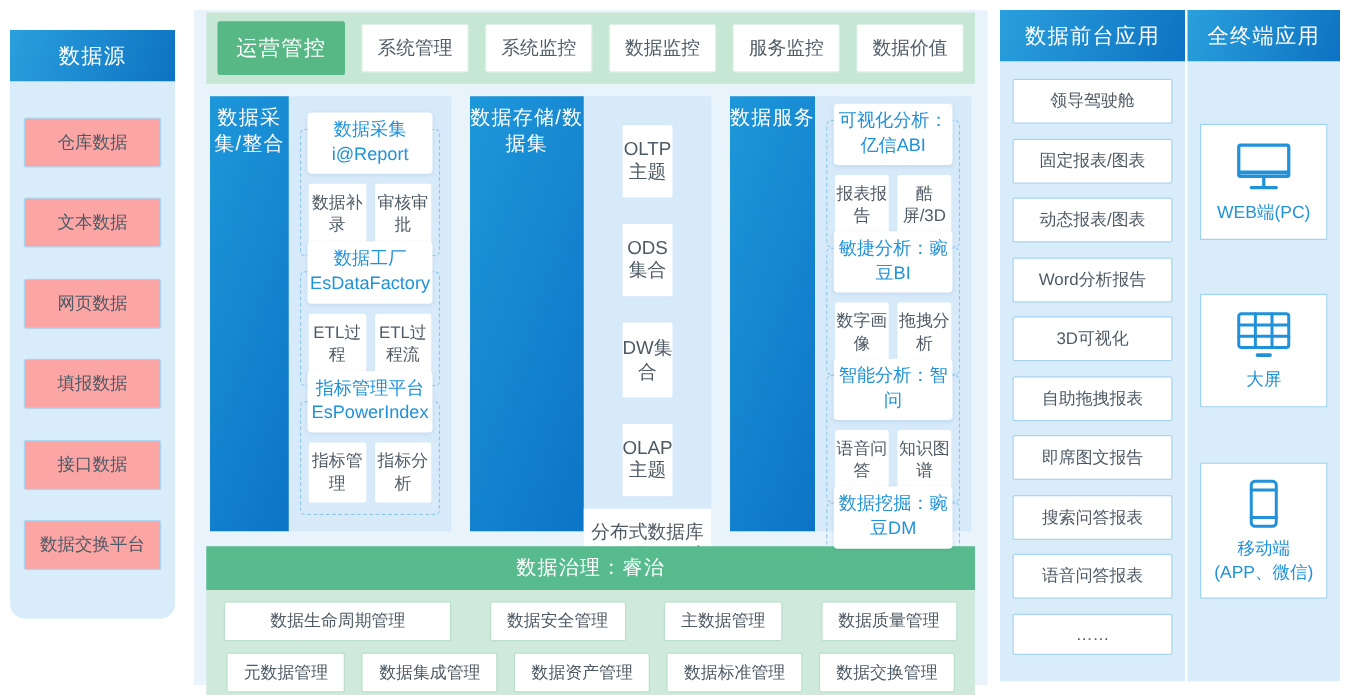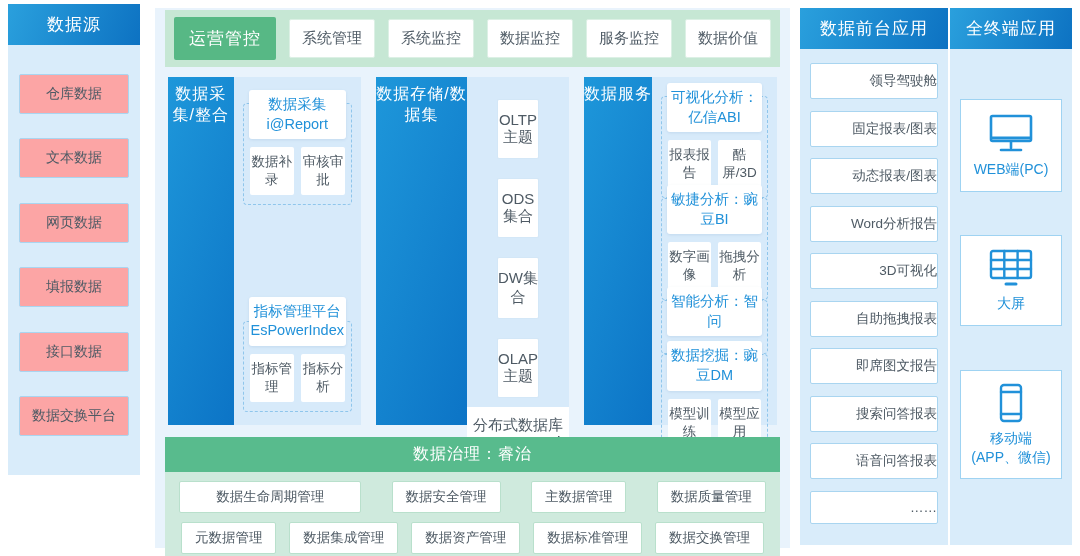--- a/index.html
+++ b/index.html
@@ -8,21 +8,21 @@
     font-family:"Liberation Sans","DejaVu Sans",sans-serif;overflow:hidden;
     -webkit-font-smoothing:antialiased;
   }
   .panel{position:absolute;background:#d9ecfa;display:flex;flex-direction:column;}
   .blue-header{
     background:linear-gradient(110deg,#2aa0dd 0%,#0d72c2 100%);
     color:#fff;text-align:center;font-size:17px;letter-spacing:1px;
     padding:9px 0;flex:0 0 auto;
   }
   
-  #panel-sources{left:8px;top:4px;width:132px;height:471px;}
+  #panel-sources{left:8px;top:24px;width:132px;height:471px;border-radius:12px;}
   .src-list{flex:1;display:flex;flex-direction:column;justify-content:space-evenly;padding:4px 0 14px;}
   .src-item{
     background:#fca5a5;border:1px solid #a9d5f0;border-radius:2px;margin:0 11px;
     text-align:center;color:#4e5a64;font-size:14px;padding:10px 0;
   }
   
   #panel-middle{left:155px;top:8px;width:635px;height:540px;background:#e9f3fc;}
   .ops-bar{
     margin:2px 10px 0;background:#c6e7d4;display:flex;align-items:center;
     padding:7px 9px;gap:13px;flex:0 0 auto;
@@ -73,21 +73,21 @@
   .gov-item{
     background:#fff;border:1px solid #b9e0cc;border-radius:2px;text-align:center;
     color:#4e5a64;font-size:13.5px;padding:6px 13px;white-space:nowrap;
   }
   .gov-item.wide{padding:6px 36px;}
   
   #panel-frontend{left:800px;top:8px;width:148px;height:537px;}
   .fe-list{flex:1;display:flex;flex-direction:column;justify-content:space-evenly;padding:3px 0 10px;}
   .fe-item{
     background:#fff;border:1px solid #a9d5f0;border-radius:2px;margin:0 10px;
-    text-align:right;color:#4e5a64;font-size:13.5px;padding:8px 0;white-space:nowrap;
+    text-align:center;color:#4e5a64;font-size:13.5px;padding:8px 0;white-space:nowrap;
   }
   #panel-terminal{left:950px;top:8px;width:122px;height:537px;}
   .term-list{flex:1;display:flex;flex-direction:column;justify-content:space-evenly;padding:6px 0 22px;}
   .term-card{
     background:#fff;border:1px solid #9fd3f2;margin:0 10px;display:flex;
     flex-direction:column;align-items:center;justify-content:center;
     padding:12px 0;color:#2191d9;font-size:14px;line-height:1.35;text-align:center;
   }
   .term-card svg{display:block;margin-bottom:6px;}
 </style>
@@ -126,20 +126,30 @@
         <div class="col-body c1">
           <div class="grp">
             <div class="grp-title">数据采集i@Report</div>
             <div class="grp-items">
               <div class="grp-item">数据补录</div>
               <div class="grp-item">审核审批</div>
             </div>
           </div>
           <div class="grp">
             <div class="grp-title two-line">
+              <span>数据工厂</span><br>
+              <span>EsDataFactory</span>
+            </div>
+            <div class="grp-items">
+              <div class="grp-item">ETL过程</div>
+              <div class="grp-item">ETL过程流</div>
+            </div>
+          </div>
+          <div class="grp">
+            <div class="grp-title two-line">
               <span>指标管理平台</span><br>
               <span>EsPowerIndex</span>
             </div>
             <div class="grp-items">
               <div class="grp-item">指标管理</div>
               <div class="grp-item">指标分析</div>
             </div>
           </div>
         </div>
       </div>
@@ -167,20 +177,24 @@
           </div>
           <div class="grp">
             <div class="grp-title">敏捷分析：豌豆BI</div>
             <div class="grp-items">
               <div class="grp-item">数字画像</div>
               <div class="grp-item">拖拽分析</div>
             </div>
           </div>
           <div class="grp">
             <div class="grp-title">智能分析：智问</div>
+            <div class="grp-items">
+              <div class="grp-item">语音问答</div>
+              <div class="grp-item">知识图谱</div>
+            </div>
           </div>
           <div class="grp">
             <div class="grp-title">数据挖掘：豌豆DM</div>
             <div class="grp-items">
               <div class="grp-item">模型训练</div>
               <div class="grp-item">模型应用</div>
             </div>
           </div>
         </div>
       </div>

